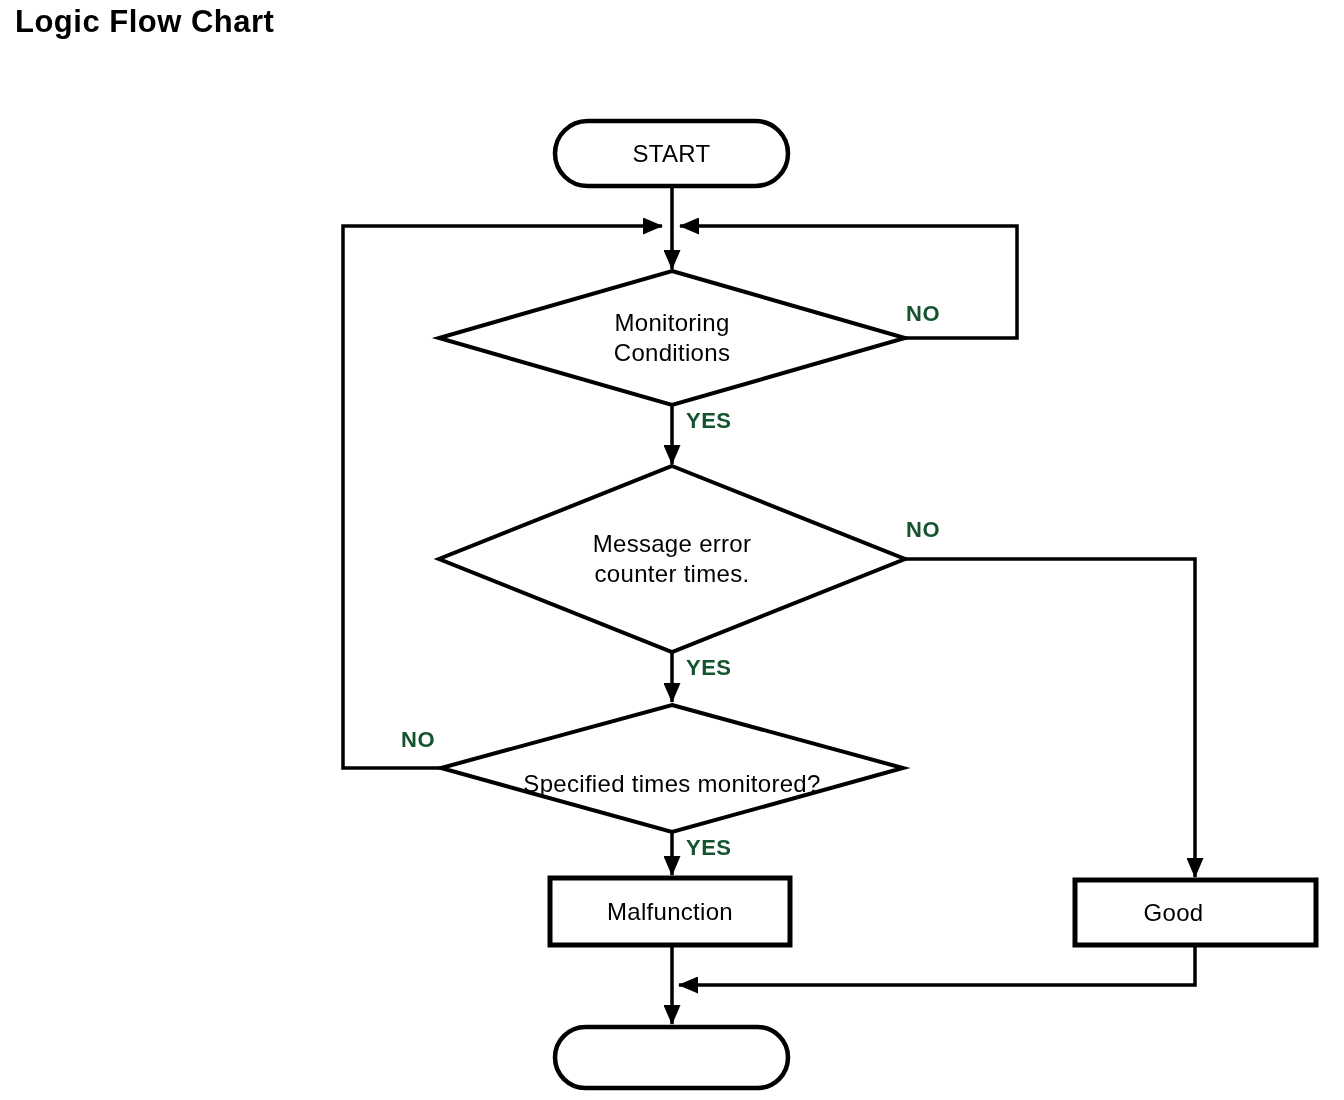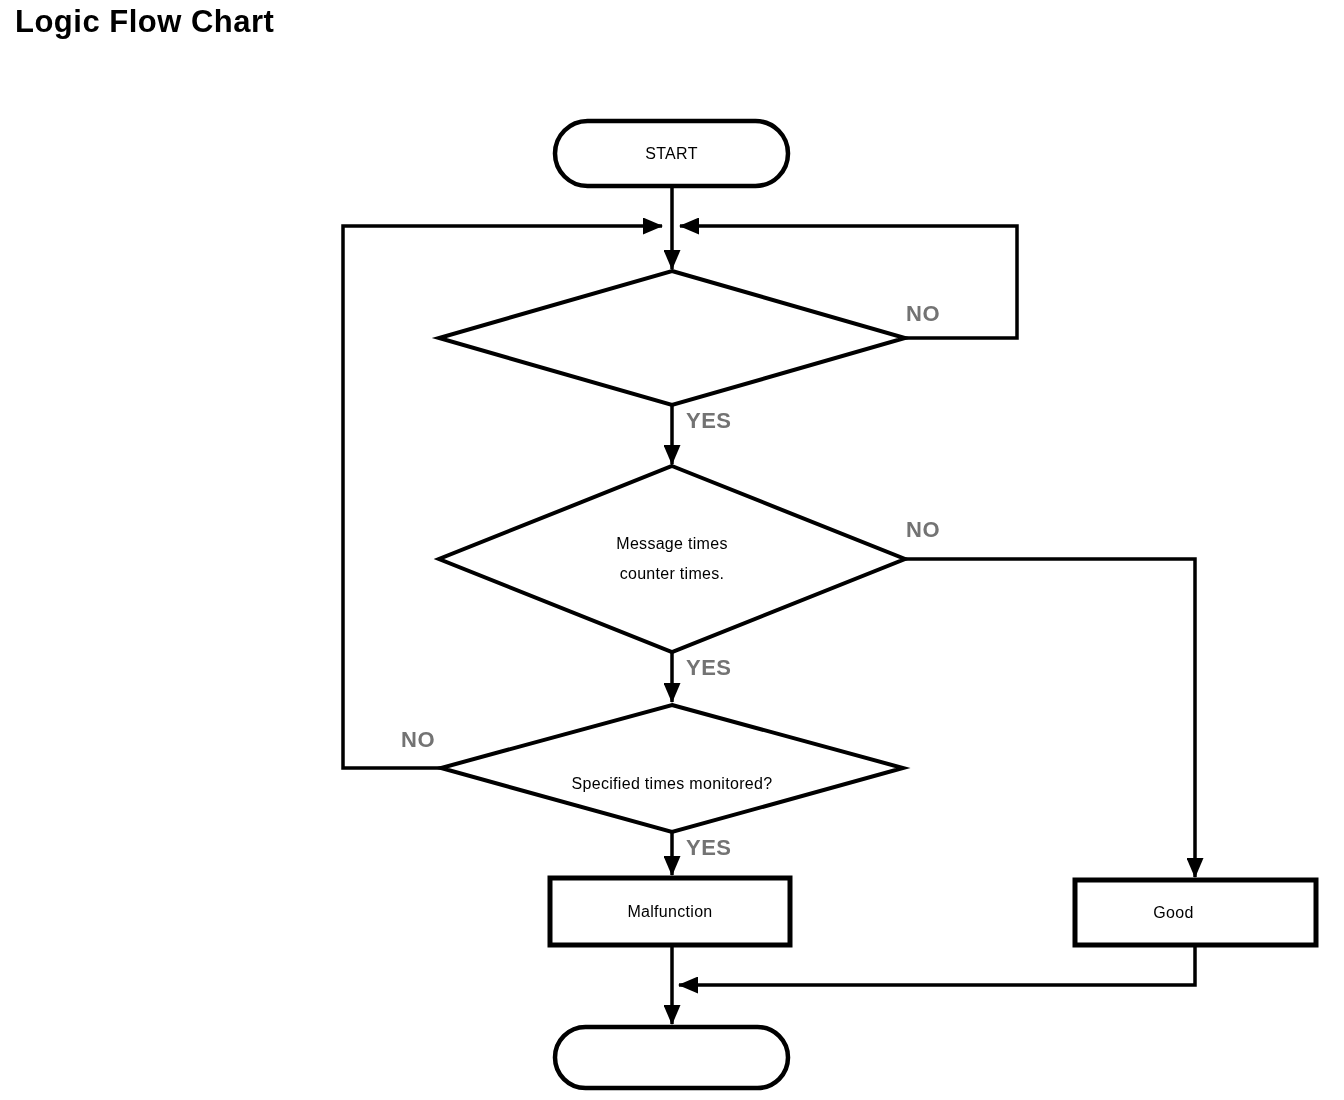--- a/index.html
+++ b/index.html
@@ -31,31 +31,31 @@
     left: 0;
     top: 0;
   }
   .node-label {
     position: absolute;
     display: flex;
     flex-direction: column;
     align-items: center;
     justify-content: center;
     text-align: center;
-    font-size: 16px;
+    font-size: 24px;
     line-height: 30px;
     color: #000000;
     letter-spacing: 0.3px;
   }
   .edge-label {
     position: absolute;
     font-size: 22px;
     line-height: 24px;
     font-weight: bold;
-    color: #737373;
+    color: #14532d;
     letter-spacing: 0.5px;
     white-space: nowrap;
   }
 </style>
 </head>
 <body>
 
 <div class="page">
 
   <h1 class="page-title">Logic Flow Chart</h1>
@@ -95,23 +95,27 @@
 
     <rect x="550" y="878" width="240" height="67" fill="#ffffff" stroke="#000000" stroke-width="5"></rect>
 
     <rect x="1075" y="880" width="241" height="65" fill="#ffffff" stroke="#000000" stroke-width="5"></rect>
 
     <rect x="555" y="1027" width="233" height="61" rx="30.5" ry="30.5" fill="#ffffff" stroke="#000000" stroke-width="4.5"></rect>
   </svg>
 
   <div class="node-label" style="left:555px; top:121px; width:233px; height:65px;">START</div>
 
+  <div class="node-label" style="left:439px; top:271px; width:466px; height:134px;">
+    <div>Monitoring</div>
+    <div>Conditions</div>
+  </div>
 
   <div class="node-label" style="left:439px; top:466px; width:466px; height:186px;">
-    <div>Message times</div>
+    <div>Message error</div>
     <div>counter times.</div>
   </div>
 
   <div class="node-label" style="left:441px; top:720px; width:462px; height:127px;">Specified times monitored?</div>
 
   <div class="node-label" style="left:550px; top:878px; width:240px; height:67px;">Malfunction</div>
 
   <div class="node-label" style="left:1053px; top:880px; width:241px; height:65px;">Good</div>
 
 

